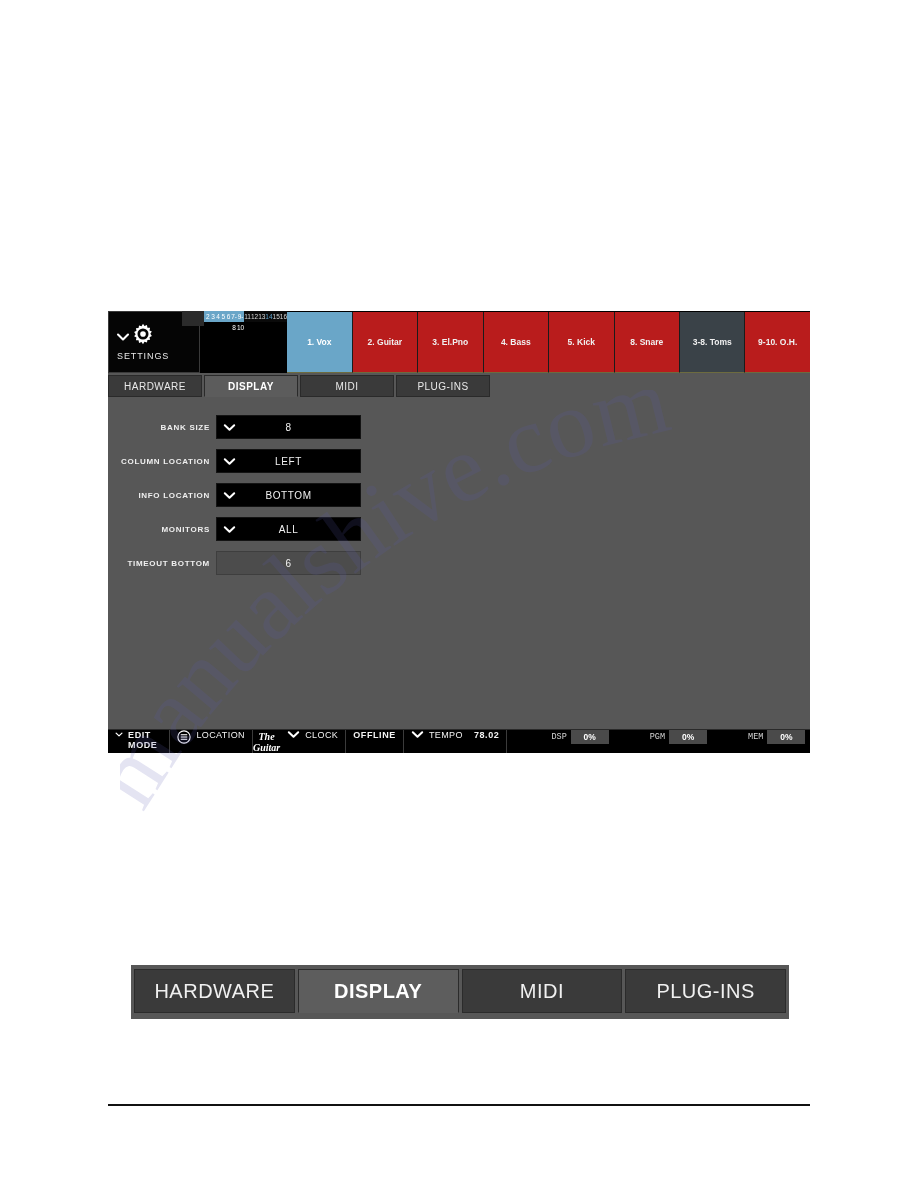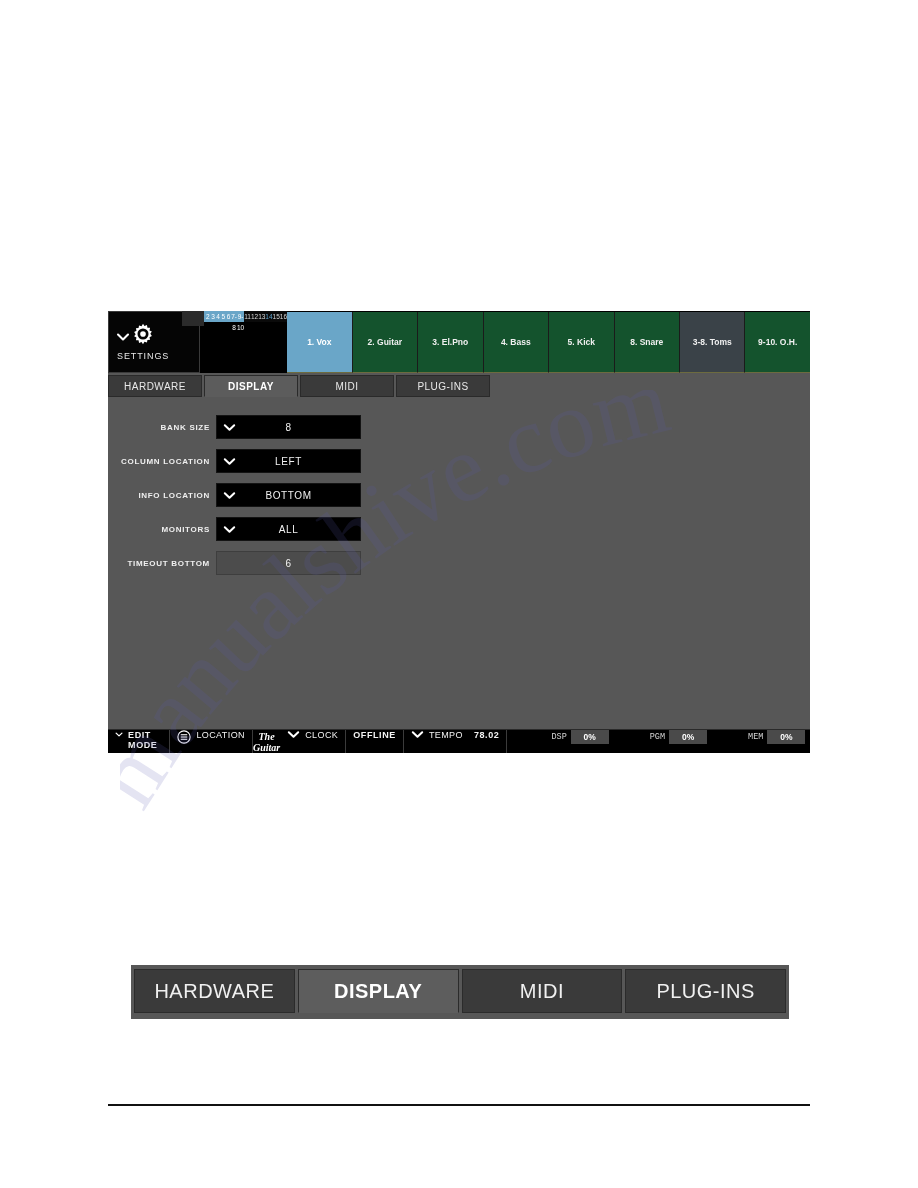--- a/index.html
+++ b/index.html
@@ -134,21 +134,21 @@
   .num-cell.accent { color: #5fa3cf; }
 
   
   .chan-strip {
     flex: 1 1 auto;
     display: flex;
     border-top: 1px solid #000;
   }
   .chan-btn {
     flex: 1 1 0;
-    background: #14532d;
+    background: #b91c1c;
     border-right: 1px solid #1b1b1b;
     border-bottom: 1px solid #6d6b3f;
     color: #f0f0f0;
     font-size: 8.5px;
     font-weight: bold;
     display: flex;
     align-items: center;
     justify-content: center;
     box-sizing: border-box;
     font-family: "Liberation Sans", sans-serif;

